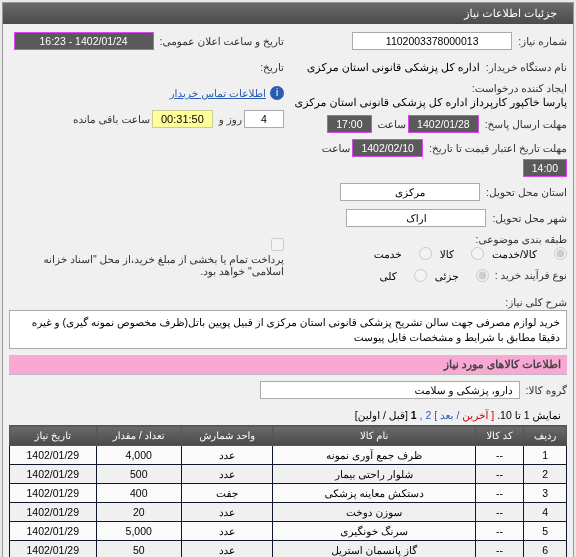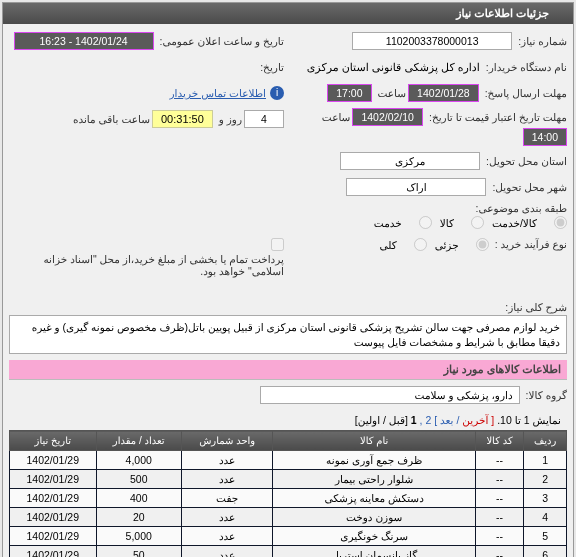--- a/index.html
+++ b/index.html
@@ -1,18 +1,18 @@
 <!DOCTYPE html>
 <html dir="rtl" lang="fa"><head>
 <meta charset="utf-8">
 <style>
 * { margin: 0; padding: 0; box-sizing: border-box; }
 body { font-family: Tahoma, Arial, sans-serif; font-size: 11px; background: #e8e8e8; direction: rtl; }
 .panel { background: #f0f0f0; border: 1px solid #999; margin: 2px; }
-.panel-header { background: linear-gradient(#6a6a6a, #4a4a4a); color: #fff; padding: 4px 24px; font-weight: bold; font-size: 11px; }
+.panel-header { background: linear-gradient(#6a6a6a, #4a4a4a); color: #fff; padding: 4px 16px; font-weight: normal; font-size: 11px; }
 .panel-body { padding: 6px; }
 .row { display: flex; align-items: center; margin-bottom: 4px; min-height: 22px; flex-wrap: wrap; gap: 2px; }
 .lbl { color: #333; margin-left: 4px; white-space: nowrap; font-size: 10.5px; }
 .val { background: #fff; border: 1px solid #aaa; padding: 2px 6px; min-width: 80px; display: inline-block; text-align: center; font-size: 10.5px; }
 .val-dark { background: #5a5a5a; color: #fff; border: 1px solid #d946ef; padding: 2px 8px; display: inline-block; text-align: center; font-size: 10.5px; }
 .val-yellow { background: #ffff99; border: 1px solid #cc9; padding: 2px 8px; display: inline-block; text-align: center; font-size: 11px; }
 .link { color: #2a5db0; text-decoration: underline; cursor: pointer; font-size: 10.5px; }
 .two-col { display: flex; }
 .col-r { flex: 1; padding-left: 4px; }
 .col-l { flex: 1; padding-right: 4px; }
@@ -40,20 +40,24 @@
       <div class="col-r">
         <div class="row">
           <span class="lbl">شماره نیاز:</span>
           <span class="val" style="min-width:160px">1102003378000013</span>
         </div>
         <div class="row">
           <span class="lbl">نام دستگاه خریدار:</span>
           <span>اداره کل پزشکی قانونی استان مرکزی</span>
         </div>
         <div class="row">
+          <span class="lbl">ایجاد کننده درخواست:</span>
+          <span>پارسا خاکپور کارپرداز اداره کل پزشکی قانونی استان مرکزی</span>
+        </div>
+        <div class="row">
           <span class="lbl">مهلت ارسال پاسخ:</span>
           <span class="val-dark">1402/01/28</span>
           <span class="lbl">ساعت</span>
           <span class="val-dark">17:00</span>
         </div>
         <div class="row">
           <span class="lbl">مهلت تاریخ اعتبار قیمت تا تاریخ:</span>
           <span class="val-dark">1402/02/10</span>
           <span class="lbl">ساعت</span>
           <span class="val-dark">14:00</span>
@@ -120,21 +124,21 @@
         <div class="row" style="height:22px"></div>
         <div class="row" style="height:22px"></div>
         <div class="row" style="height:22px"></div>
         <div class="row">
           <input type="checkbox" disabled="" style="">
           <span class="lbl" style="white-space:normal">پرداخت تمام یا بخشی از مبلغ خرید،از محل "اسناد خزانه اسلامی" خواهد بود.</span>
         </div>
       </div>
     </div>
 
-    <div class="row" style="align-items:flex-start; margin-top:20px;">
+    <div class="row" style="align-items:flex-start; margin-top:6px;">
       <span class="lbl" style="min-width:80px">شرح کلی نیاز:</span>
       <div class="textarea-like">خرید لوازم مصرفی جهت سالن تشریح پزشکی قانونی استان مرکزی از قبیل پویین باتل(ظرف مخصوص نمونه گیری) و غیره  دقیقا مطابق با شرایط و مشخصات فایل پیوست</div>
     </div>
 
     <div class="section-label" style="margin-top:6px">اطلاعات کالاهای مورد نیاز</div>
 
     <div class="row" style="margin-top:4px">
       <span class="lbl">گروه کالا:</span>
       <span class="val" style="min-width:260px; text-align:right">دارو، پزشکی و سلامت</span>
     </div>

